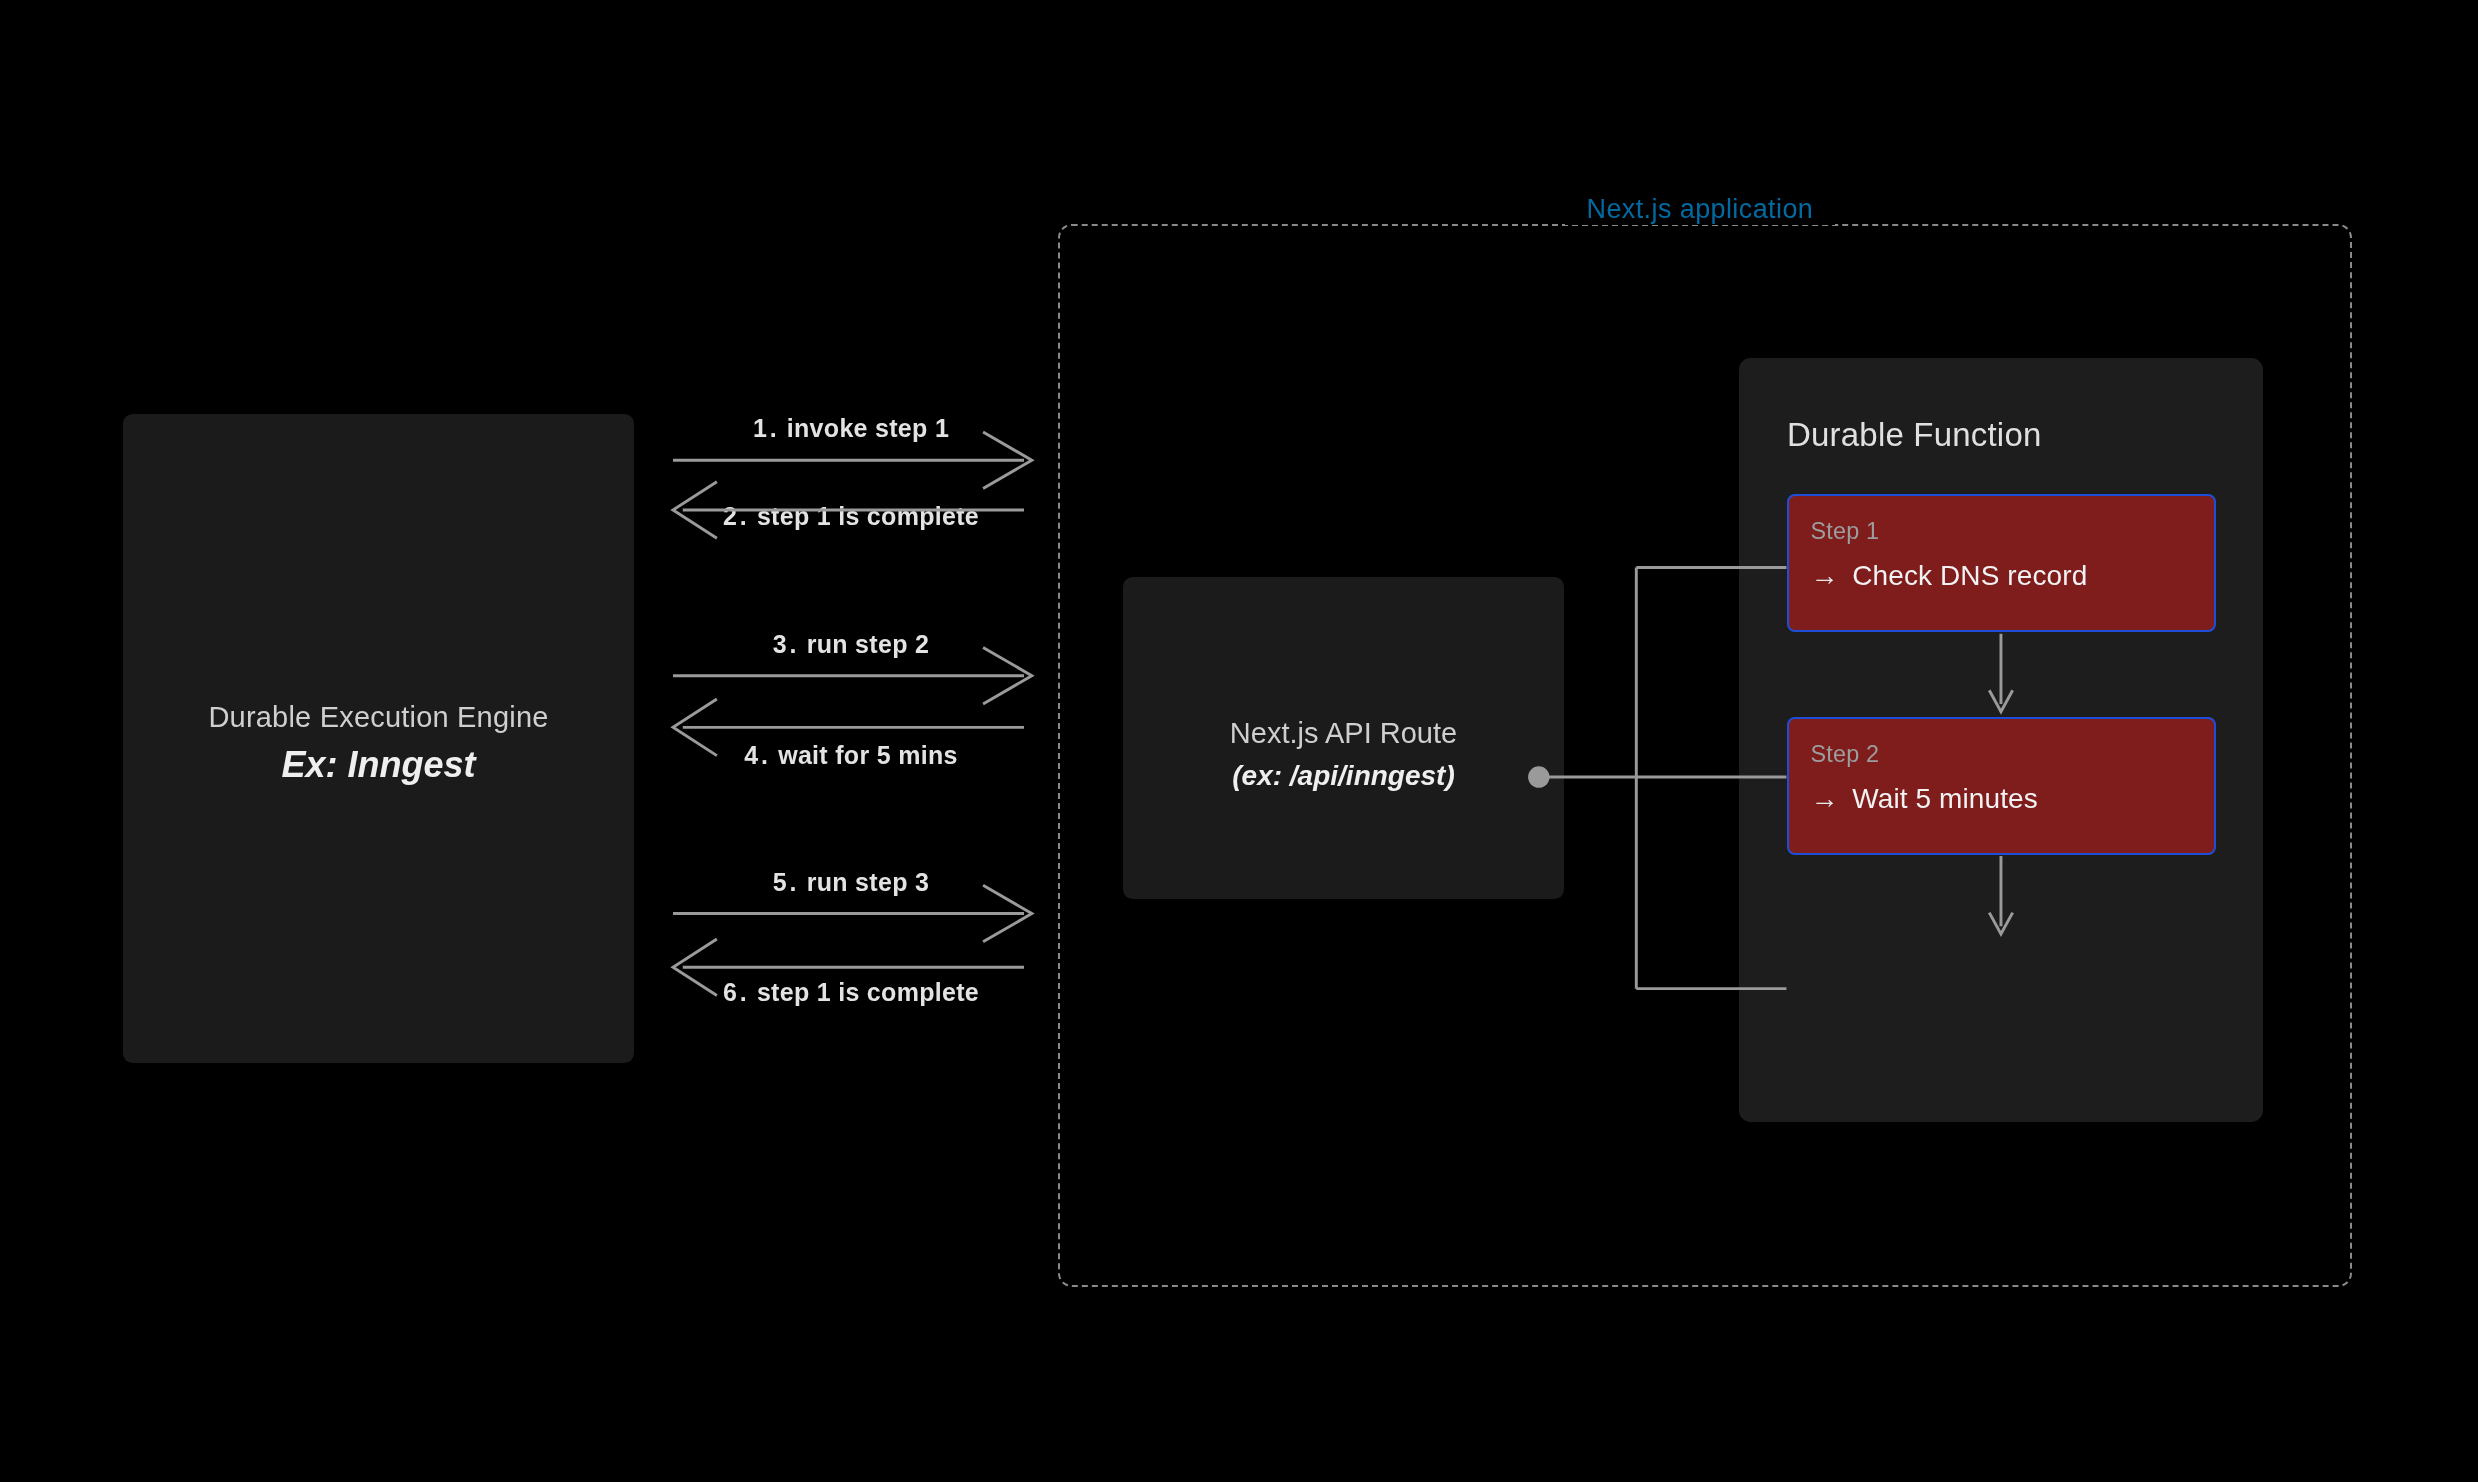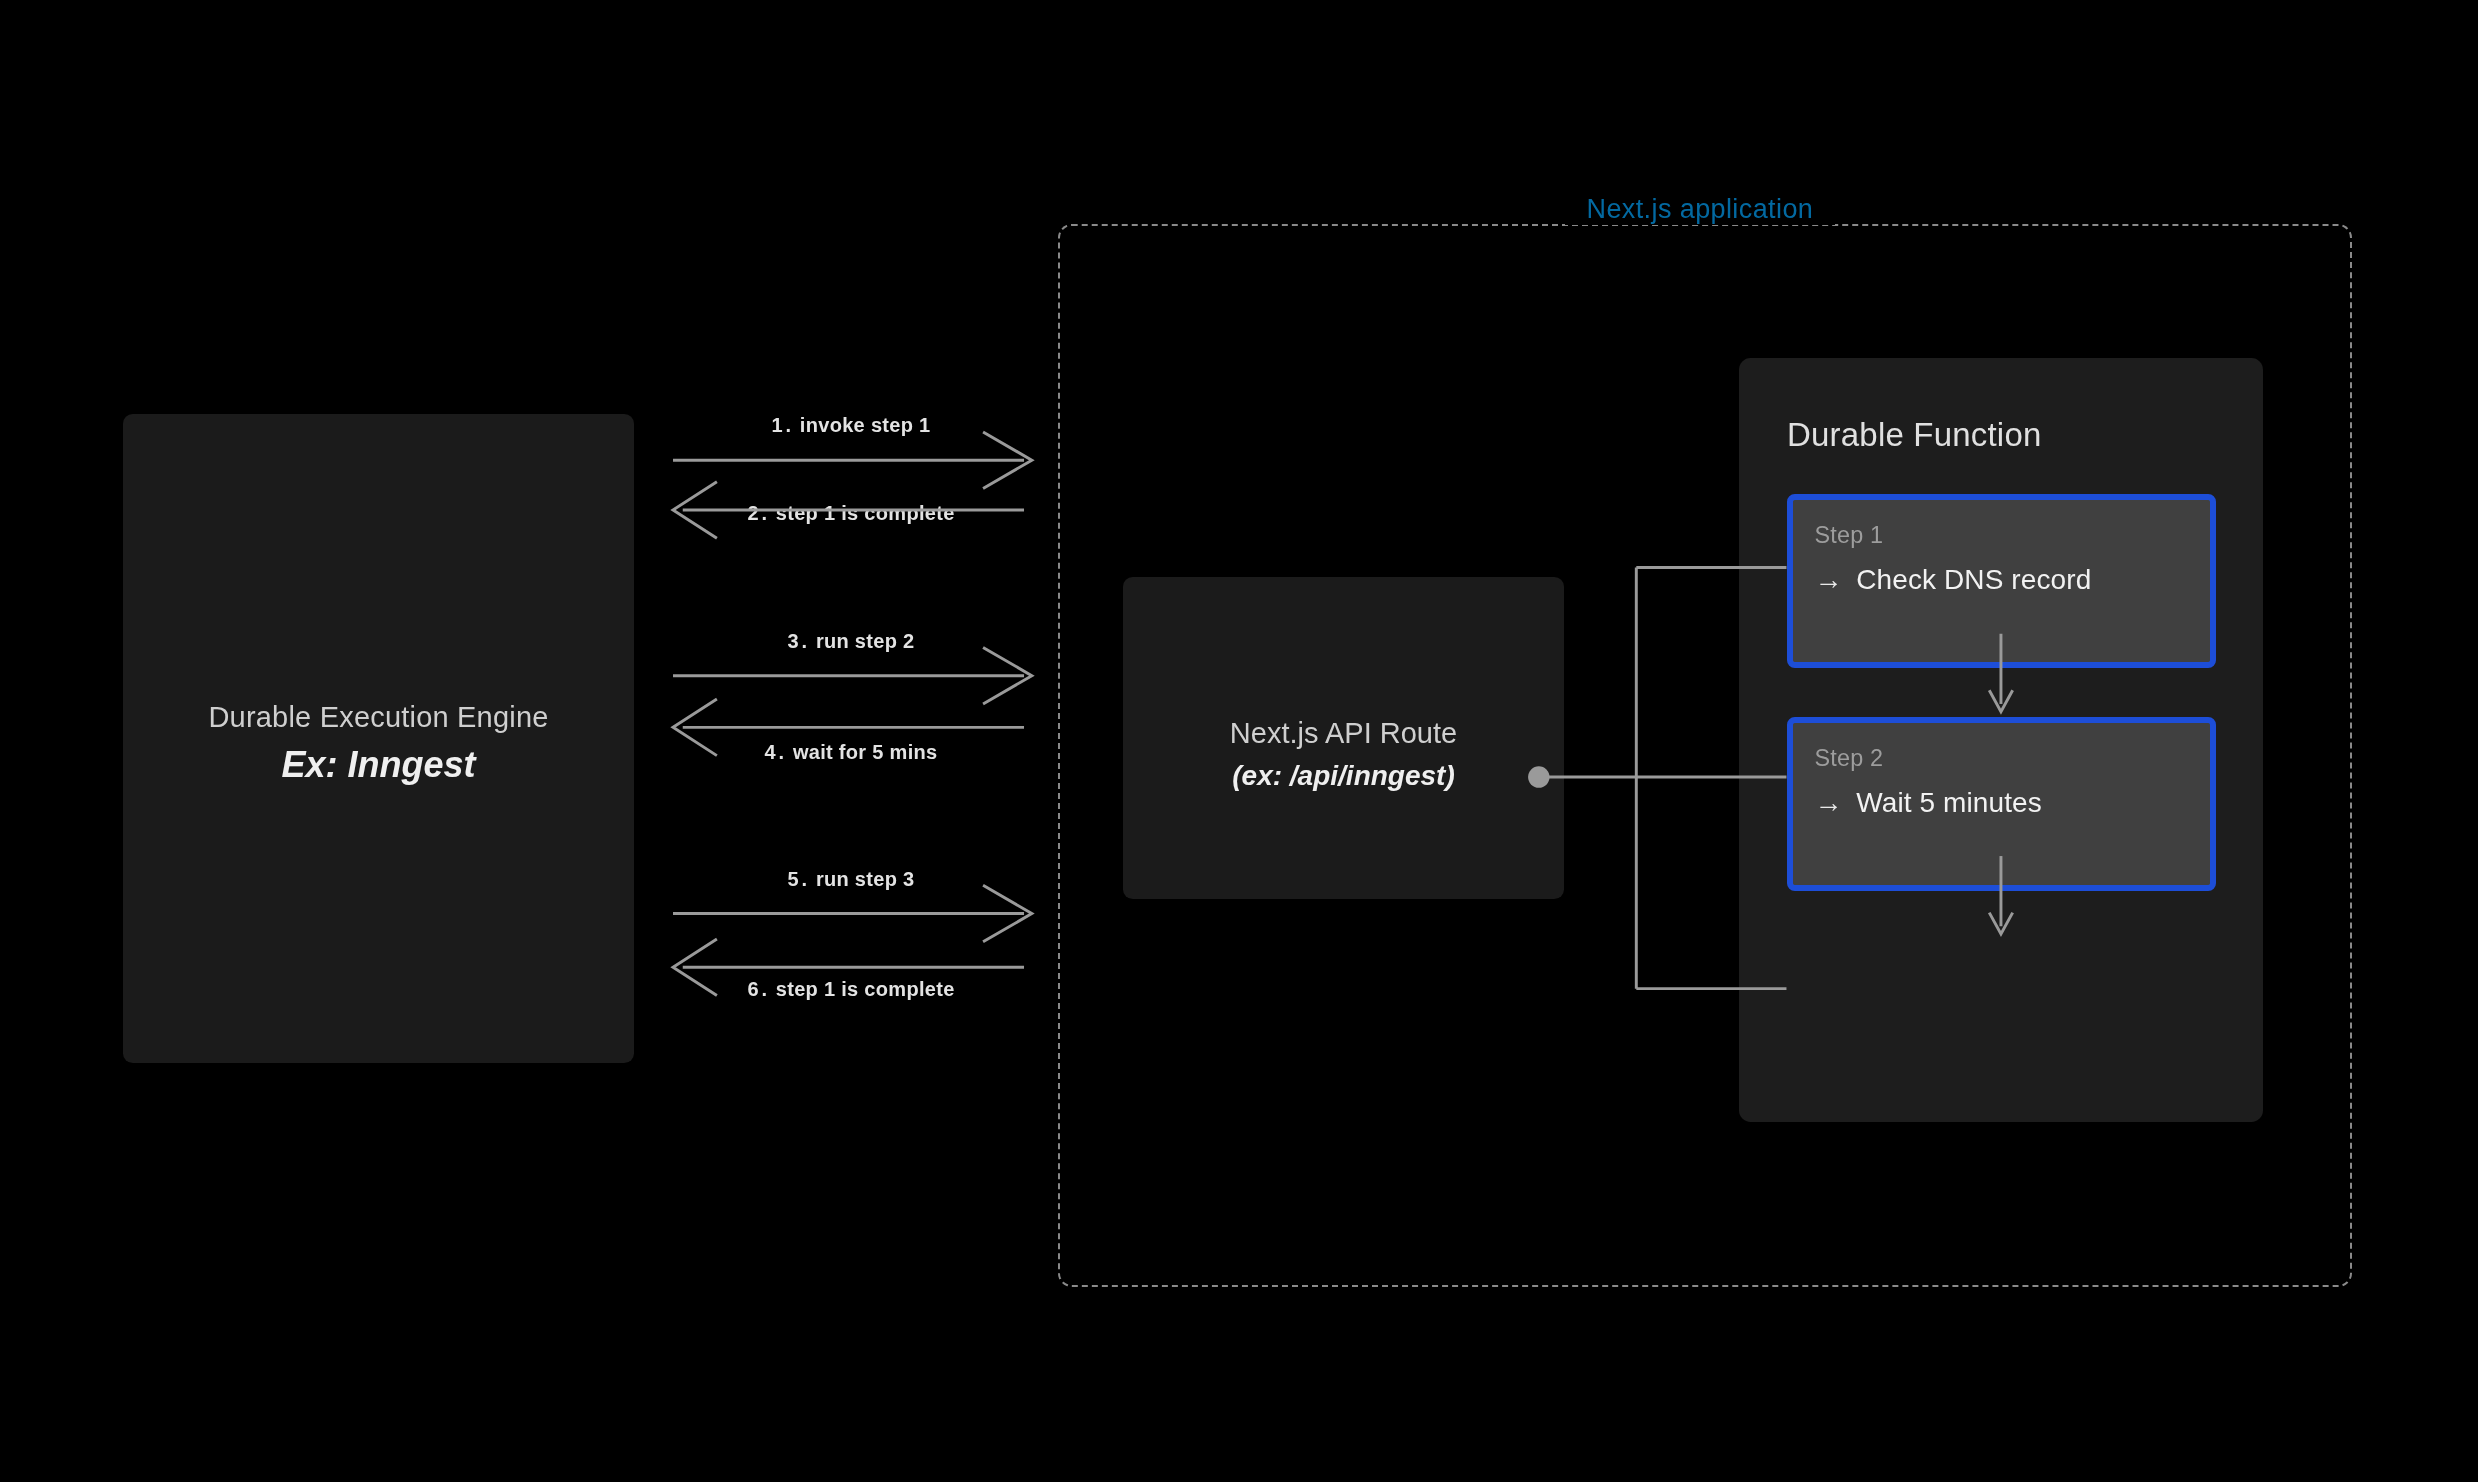--- a/index.html
+++ b/index.html
@@ -49,21 +49,21 @@
     font-weight: 700;
     line-height: 1.35;
     margin-top: 3.9px;
     color: #efefef;
   }
 
   
   .msg-label {
     position: absolute;
     color: #e3e3e3;
-    font-size: 20px;
+    font-size: 25px;
     font-weight: 700;
     white-space: nowrap;
     letter-spacing: 0.3px;
   }
   .msg-num { letter-spacing: 2.9px; }
 
   
   .app-container {
     position: absolute;
     left: 1058px;
@@ -137,23 +137,23 @@
     color: #e0e0e0;
     letter-spacing: 0.2px;
     white-space: nowrap;
   }
 
   
   .step-card {
     position: absolute;
     left: 1787px;
     width: 429px;
-    height: 174px;
-    background: #404040;
-    border: 6px solid #1d4ed8;
+    height: 138px;
+    background: #7f1d1d;
+    border: 2px solid #1d4ed8;
     border-radius: 7.8px;
     box-sizing: border-box;
   }
   .step-card .step-index {
     position: absolute;
     left: 21.5px;
     top: 21.5px;
     font-size: 23.4px;
     color: #9d9d9d;
     letter-spacing: 0.2px;

